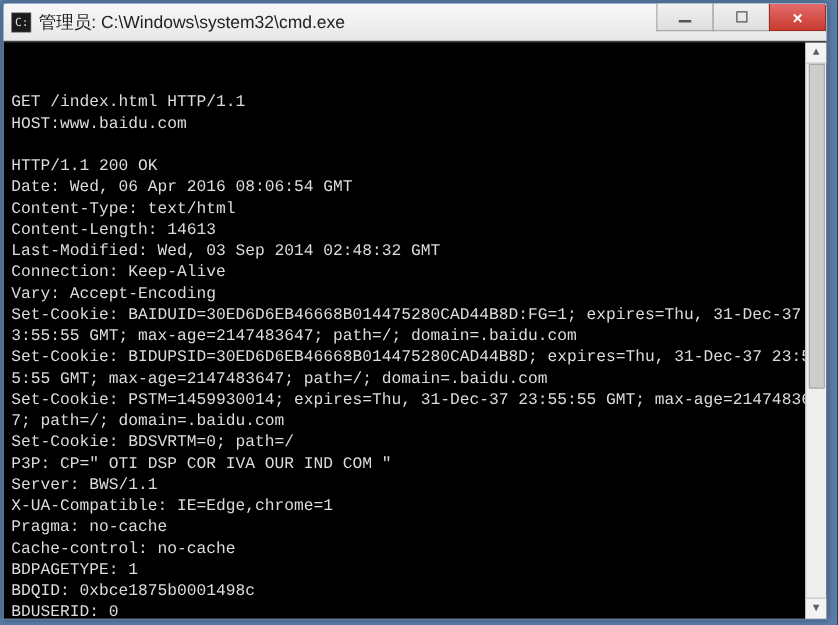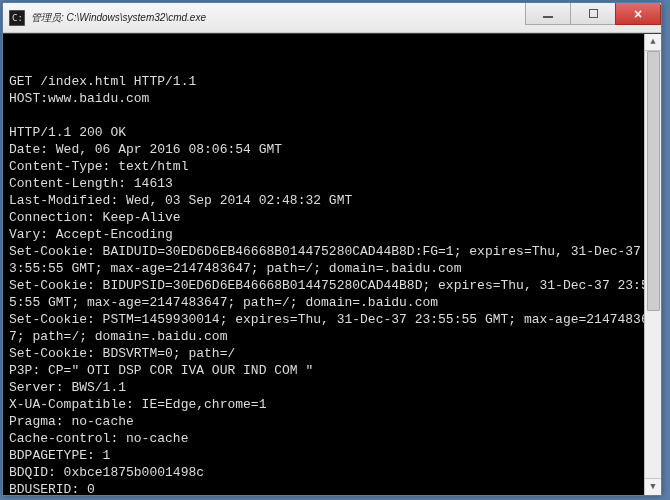--- a/index.html
+++ b/index.html
@@ -27,24 +27,23 @@
     display: flex; align-items: center;
     padding-left: 6px;
     position: relative;
   }
   .app-icon {
     width: 16px; height: 16px;
     margin-right: 6px;
     display: inline-block;
   }
   .title-text {
-    font-size: 10px;
+    font-size: 14px;
     color: #222;
     white-space: nowrap;
-    font-style: italic;
   }
   .win-controls {
     position: absolute; right: 0; top: 0;
     display: flex;
     height: 22px;
   }
   .win-btn {
     width: 46px; height: 22px;
     border: 1px solid #a9a9a9;
     border-top: none;

